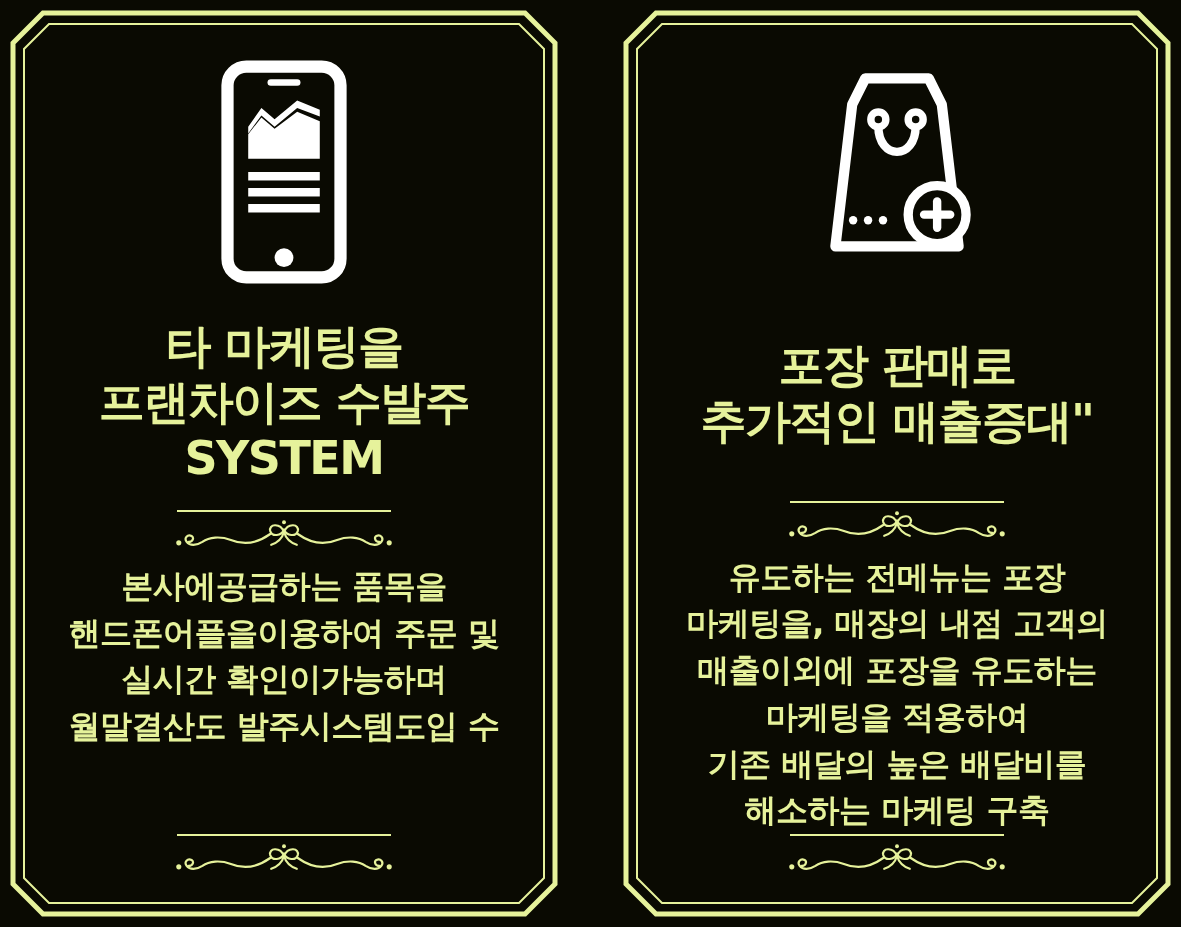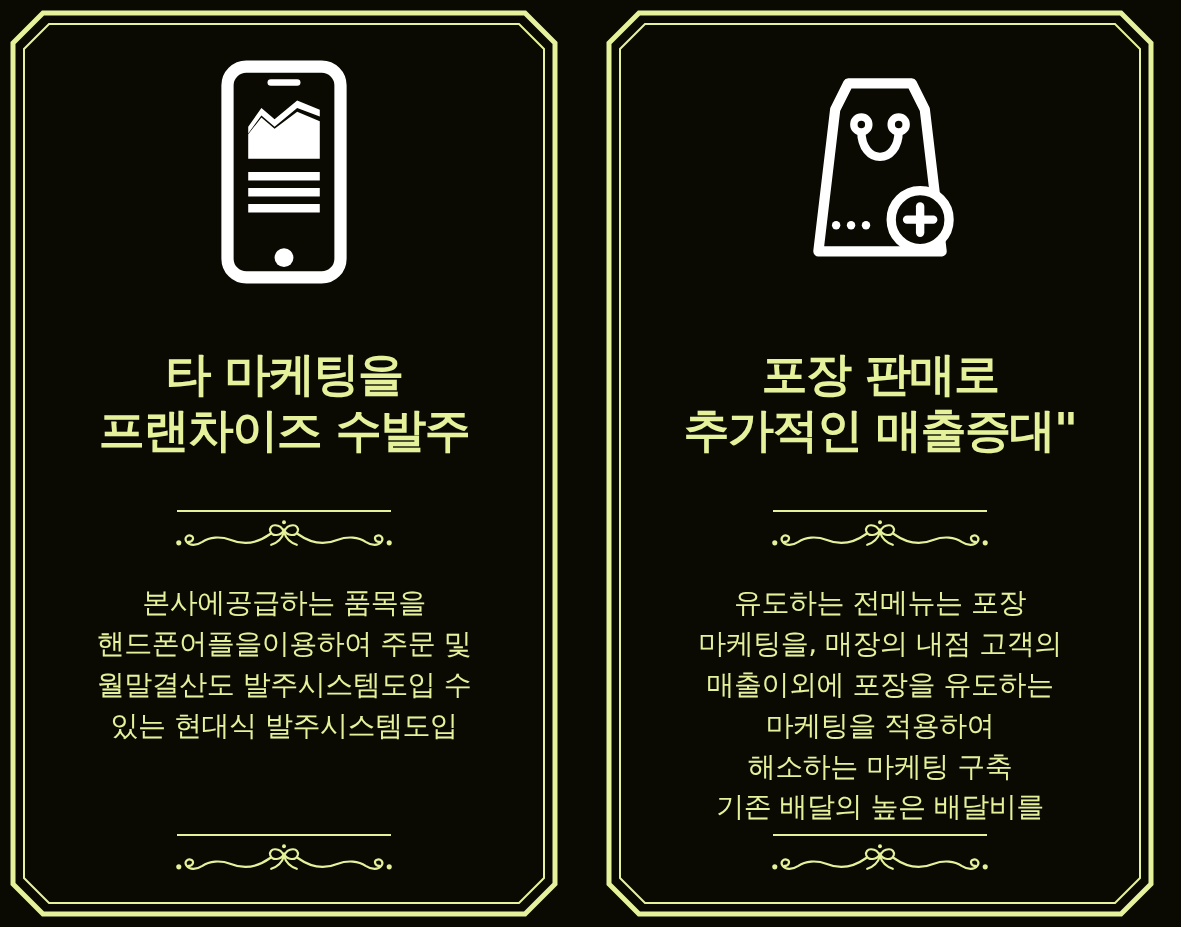--- a/index.html
+++ b/index.html
@@ -6,32 +6,32 @@
     --bg:#0a0a02;
     --accent:#e6f29b;
     --icon:#ffffff;
   }
   *{box-sizing:border-box;margin:0;padding:0;}
   html,body{background:var(--bg);}
   body{font-family:"DejaVu Sans","Liberation Sans",sans-serif;}
   .page{position:relative;width:1181px;height:927px;background:var(--bg);overflow:hidden;color:var(--accent);}
   .panel{position:absolute;top:10px;width:548px;height:907px;}
   .panel-left{left:10px;}
-  .panel-right{left:606px;}
+  .panel-right{left:623px;}
   .frame{position:absolute;inset:0;width:100%;height:100%;color:var(--accent);pointer-events:none;}
   .content{position:absolute;left:42px;right:42px;top:42px;bottom:42px;
            display:flex;flex-direction:column;align-items:center;text-align:center;}
   .icon-wrap{height:232px;display:flex;align-items:center;justify-content:center;color:var(--icon);margin-top:4px;}
   .title{margin-top:24px;min-height:180px;display:flex;flex-direction:column;justify-content:center;
          font-size:46px;font-weight:700;line-height:1.22;letter-spacing:-1.5px;color:var(--accent);}
   .divider{display:flex;flex-direction:column;align-items:center;gap:5px;margin-top:18px;}
   .divider.bottom{margin-top:auto;}
   .rule{width:214px;height:2px;background:var(--accent);}
   .flourish{width:236px;height:34px;color:var(--accent);}
-  .body-text{margin-top:32px;font-size:28px;font-weight:400;line-height:1.46;letter-spacing:-0.5px;color:var(--accent);}
+  .body-text{margin-top:12px;font-size:32px;font-weight:700;line-height:1.46;letter-spacing:-0.5px;color:var(--accent);}
 </style>
 </head>
 <body>
 
 <div class="page">
 
   <section class="panel panel-left">
     <svg class="frame" viewBox="0 0 548 907" preserveAspectRatio="none">
       <polygon points="33,3 515,3 545,33 545,874 515,904 33,904 3,874 3,33" fill="none" stroke="currentColor" stroke-width="5"></polygon>
       <polygon points="39,14 509,14 534,39 534,868 509,893 39,893 14,868 14,39" fill="none" stroke="currentColor" stroke-width="2"></polygon>
@@ -49,20 +49,21 @@
             <rect x="32" y="137" width="76" height="9"></rect>
             <rect x="32" y="154" width="76" height="9"></rect>
             <circle cx="70" cy="211" r="10"></circle>
           </g>
         </svg>
       </div>
 
       <h2 class="title">
         <span>타 마케팅을</span>
         <span>프랜차이즈 수발주</span>
+        <span>SYSTEM</span>
       </h2>
 
       <div class="divider top">
         <div class="rule"></div>
         <svg class="flourish" viewBox="0 0 240 32">
           <g fill="none" stroke="currentColor" stroke-width="2.2" stroke-linecap="round">
             <path d="M120 14 C116 4 104 6 106 13 C108 19 117 18 120 12 C123 18 132 19 134 13 C136 6 124 4 120 14"></path>
             <path d="M120 14 C118 21 113 25 107 27 M120 14 C122 21 127 25 133 27"></path>
             <path d="M106 16 C92 26 78 27 66 22 C55 18 44 19 37 24 C31 28 24 28 21 24 C18 20 22 16 26 18 C29 20 27 24 23 24"></path>
             <path d="M134 16 C148 26 162 27 174 22 C185 18 196 19 203 24 C209 28 216 28 219 24 C222 20 218 16 214 18 C211 20 213 24 217 24"></path>
@@ -71,22 +72,22 @@
             <circle cx="13" cy="25" r="2.6"></circle>
             <circle cx="227" cy="25" r="2.6"></circle>
             <circle cx="120" cy="4" r="2"></circle>
           </g>
         </svg>
       </div>
 
       <div class="body-text">
         <div>본사에공급하는 품목을</div>
         <div>핸드폰어플을이용하여 주문 및</div>
+        <div>실시간 확인이가능하며</div>
         <div>월말결산도 발주시스템도입 수</div>
-        <div>있는 현대식 발주시스템도입</div>
       </div>
 
       <div class="divider bottom">
         <div class="rule"></div>
         <svg class="flourish" viewBox="0 0 240 32">
           <g fill="none" stroke="currentColor" stroke-width="2.2" stroke-linecap="round">
             <path d="M120 14 C116 4 104 6 106 13 C108 19 117 18 120 12 C123 18 132 19 134 13 C136 6 124 4 120 14"></path>
             <path d="M120 14 C118 21 113 25 107 27 M120 14 C122 21 127 25 133 27"></path>
             <path d="M106 16 C92 26 78 27 66 22 C55 18 44 19 37 24 C31 28 24 28 21 24 C18 20 22 16 26 18 C29 20 27 24 23 24"></path>
             <path d="M134 16 C148 26 162 27 174 22 C185 18 196 19 203 24 C209 28 216 28 219 24 C222 20 218 16 214 18 C211 20 213 24 217 24"></path>
@@ -145,22 +146,22 @@
             <circle cx="120" cy="4" r="2"></circle>
           </g>
         </svg>
       </div>
 
       <div class="body-text">
         <div>유도하는 전메뉴는 포장</div>
         <div>마케팅을, 매장의 내점 고객의</div>
         <div>매출이외에 포장을 유도하는</div>
         <div>마케팅을 적용하여</div>
+        <div>기존 배달의 높은 배달비를</div>
         <div>해소하는 마케팅 구축</div>
-        <div>기존 배달의 높은 배달비를</div>
       </div>
 
       <div class="divider bottom">
         <div class="rule"></div>
         <svg class="flourish" viewBox="0 0 240 32">
           <g fill="none" stroke="currentColor" stroke-width="2.2" stroke-linecap="round">
             <path d="M120 14 C116 4 104 6 106 13 C108 19 117 18 120 12 C123 18 132 19 134 13 C136 6 124 4 120 14"></path>
             <path d="M120 14 C118 21 113 25 107 27 M120 14 C122 21 127 25 133 27"></path>
             <path d="M106 16 C92 26 78 27 66 22 C55 18 44 19 37 24 C31 28 24 28 21 24 C18 20 22 16 26 18 C29 20 27 24 23 24"></path>
             <path d="M134 16 C148 26 162 27 174 22 C185 18 196 19 203 24 C209 28 216 28 219 24 C222 20 218 16 214 18 C211 20 213 24 217 24"></path>

